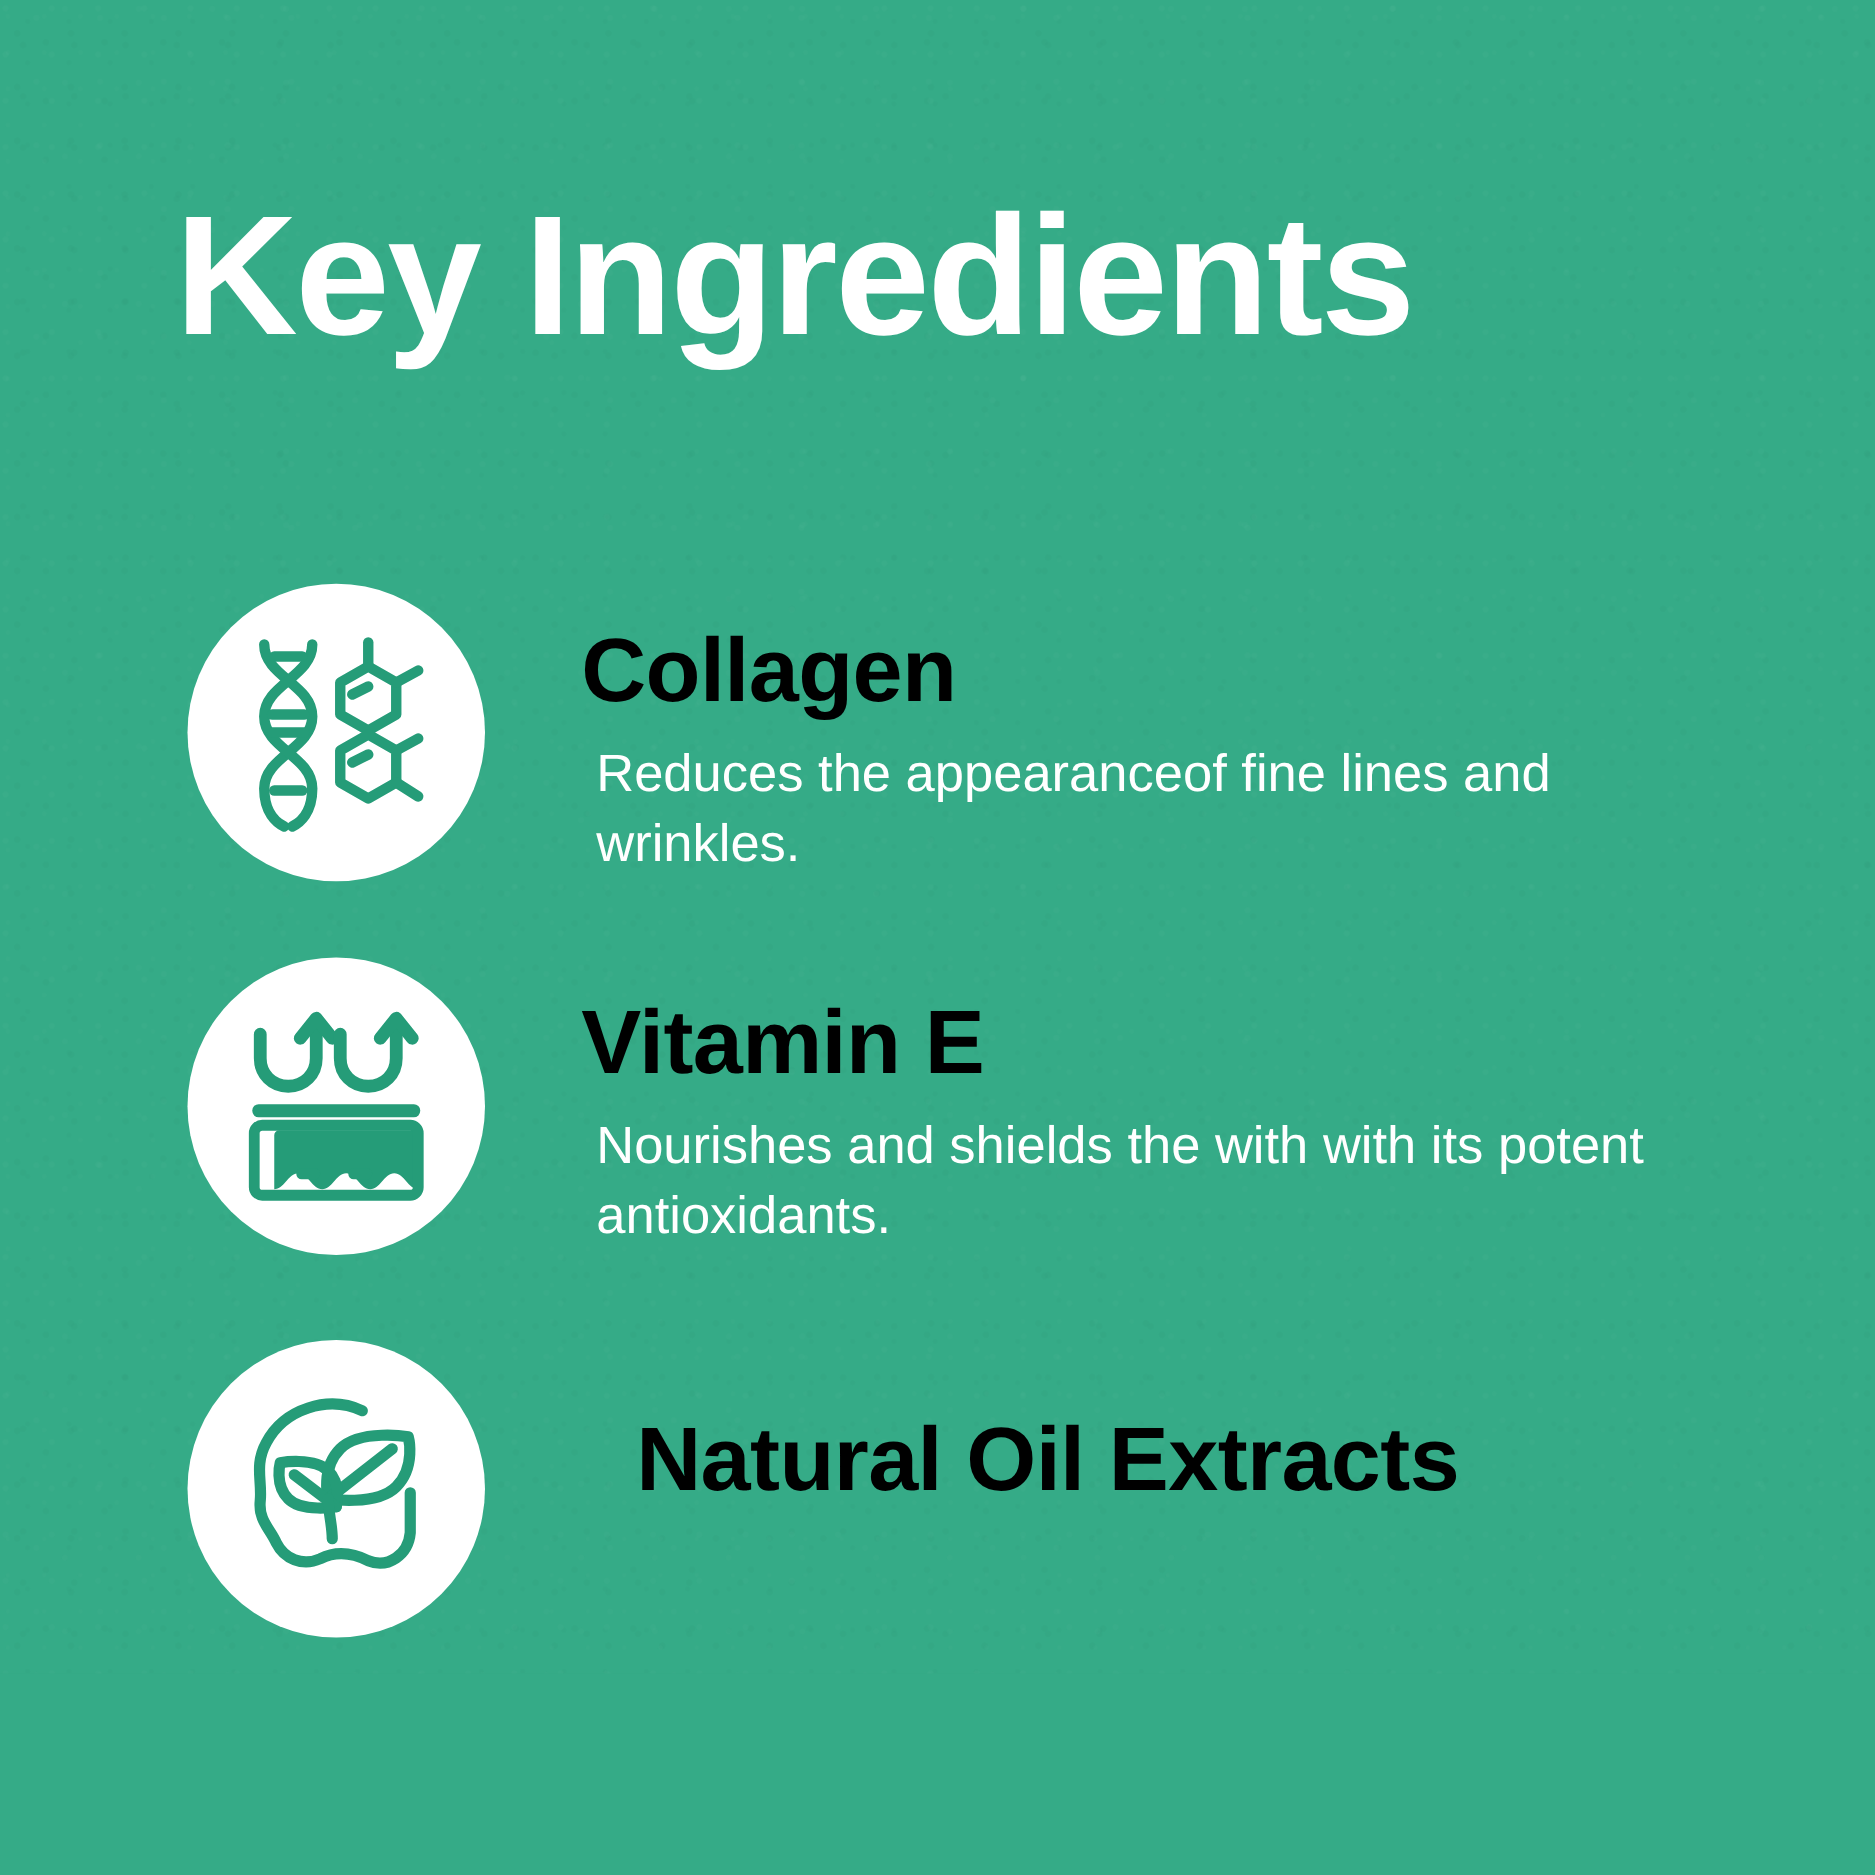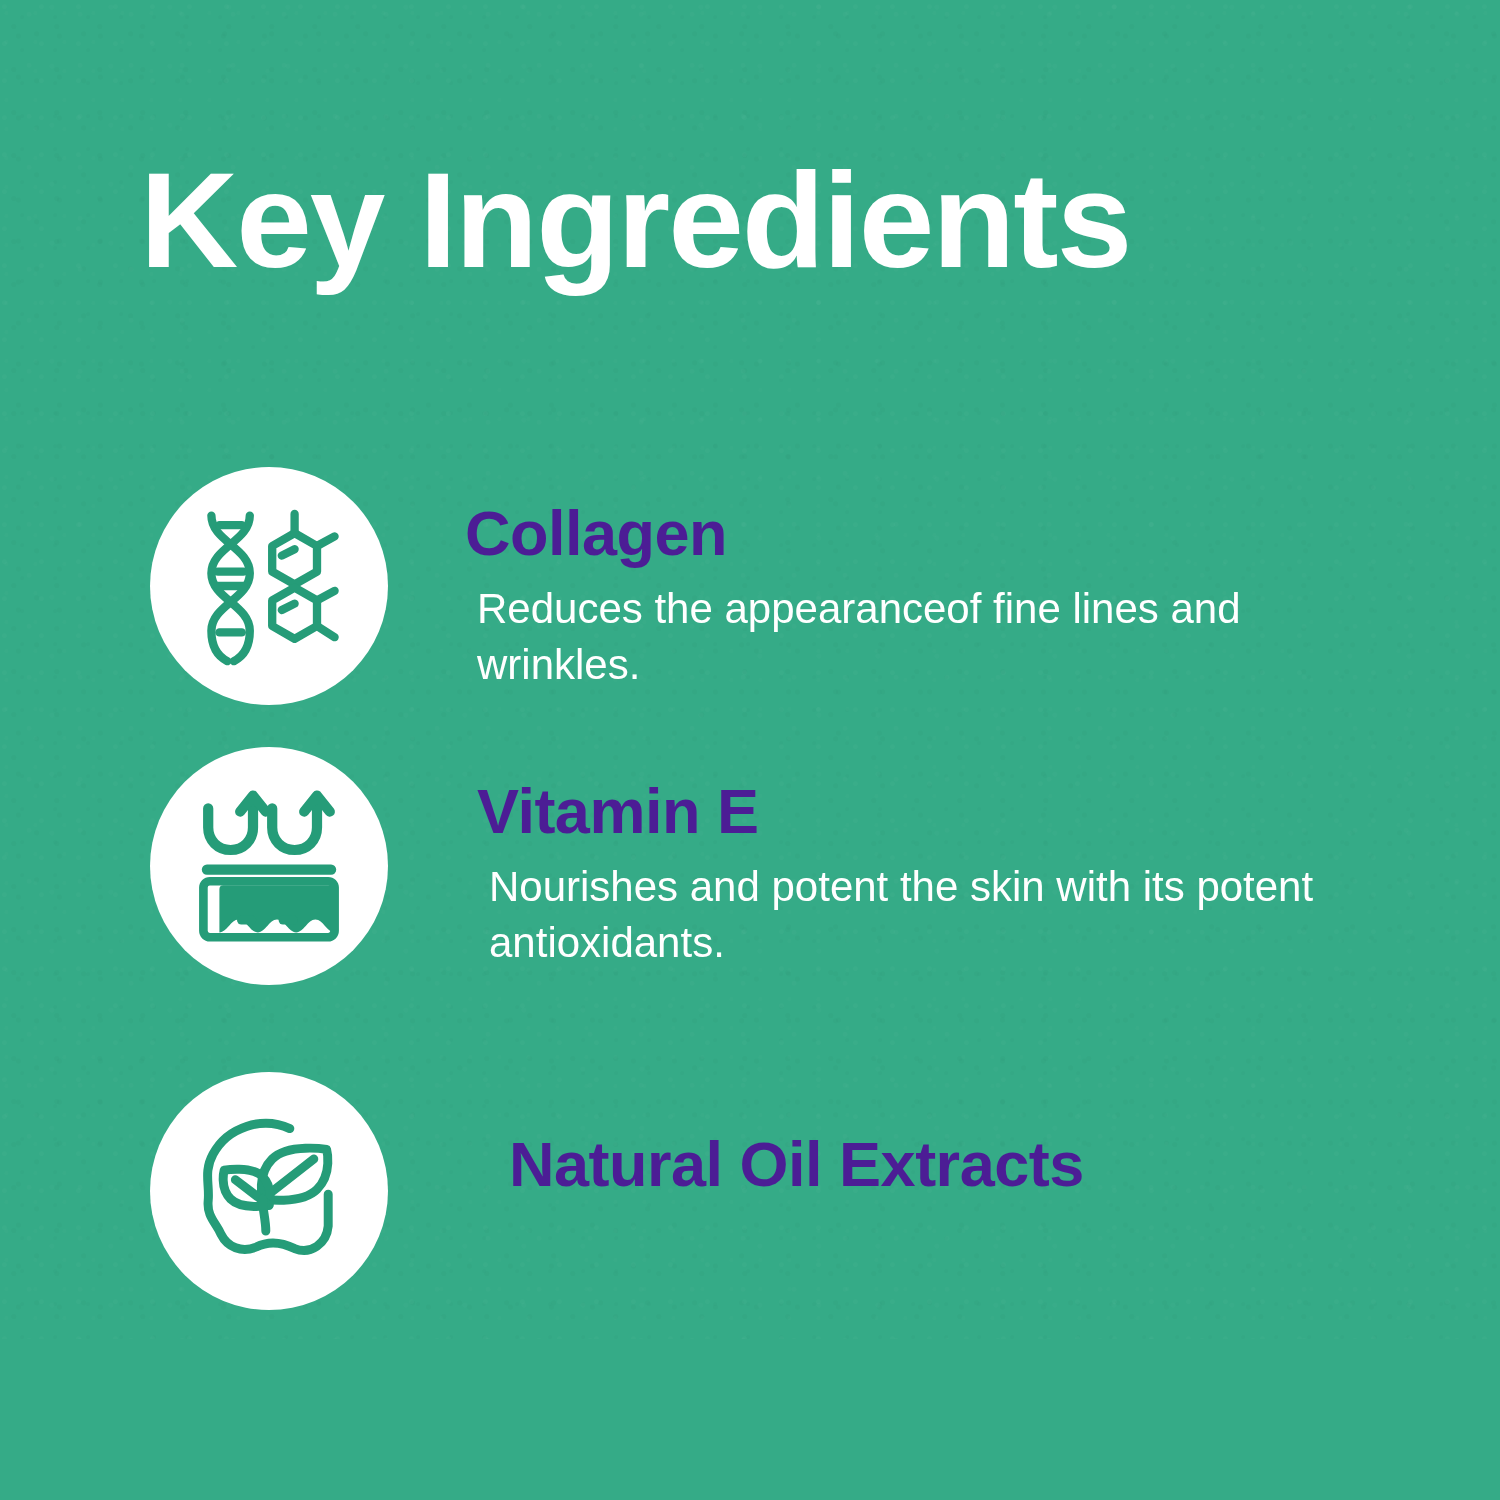--- a/index.html
+++ b/index.html
@@ -61,21 +61,21 @@
 
   .item {
     position: absolute;
     left: 150px;
     width: 1300px;
     display: flex;
     align-items: flex-start;
   }
 
   .item-1 { top: 467px; }
-  .item-2 { top: 747px; gap: 12px; }
+  .item-2 { top: 766px; }
   .item-3 { top: 1072px; gap: 44px; }
 
   .icon-circle {
     flex: 0 0 auto;
     width: 238px;
     height: 238px;
     border-radius: 50%;
     background: #ffffff;
     display: flex;
     align-items: center;
@@ -91,23 +91,23 @@
   .item-text {
     margin-left: 77px;
     padding-top: 0;
   }
 
   .item-1 .item-text { padding-top: 32px; }
   .item-2 .item-text { padding-top: 30px; }
   .item-3 .item-text { padding-top: 58px; }
 
   .item-heading {
-    font-size: 63px;
+    font-size: 72px;
     font-weight: 700;
-    color: #4c1d95;
+    color: #000000;
     line-height: 1.08;
     letter-spacing: -0.5px;
     margin: 0 0 14px 0;
     white-space: nowrap;
   }
 
   .item-desc {
     font-size: 42px;
     font-weight: 300;
     color: #ffffff;
@@ -189,21 +189,21 @@
 
             <rect x="9" y="59.5" width="82" height="35" rx="4" stroke="#259c78" stroke-width="5.4" fill="none"></rect>
 
             <rect x="30" y="81" width="12" height="5.5" rx="2.7" fill="#259c78"></rect>
             <rect x="56" y="81" width="12" height="5.5" rx="2.7" fill="#259c78"></rect>
           </svg>
         </span>
       </div>
       <div class="item-text">
         <div class="item-heading">Vitamin E</div>
-        <div class="item-desc">Nourishes and potent the skin with its potent antioxidants.</div>
+        <div class="item-desc">Nourishes and shields the with with its potent antioxidants.</div>
       </div>
     </div>
 
     <div class="item item-3">
       <div class="icon-circle">
         <span>
           <svg viewBox="0 0 100 100" fill="none" xmlns="http://www.w3.org/2000/svg">
             <g stroke="#259c78" stroke-width="5.6" stroke-linecap="round" stroke-linejoin="round" fill="none">
 
               <path d="M63 11 C46 3, 24 10, 15 27 C9 38, 13 46, 12 56

